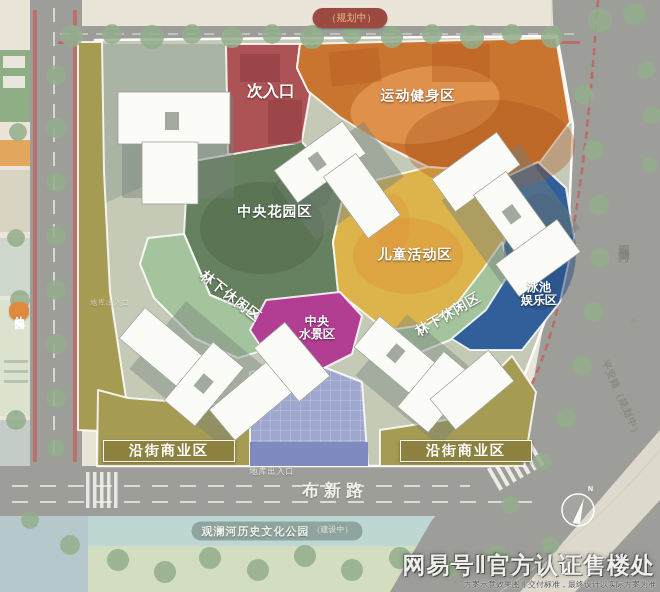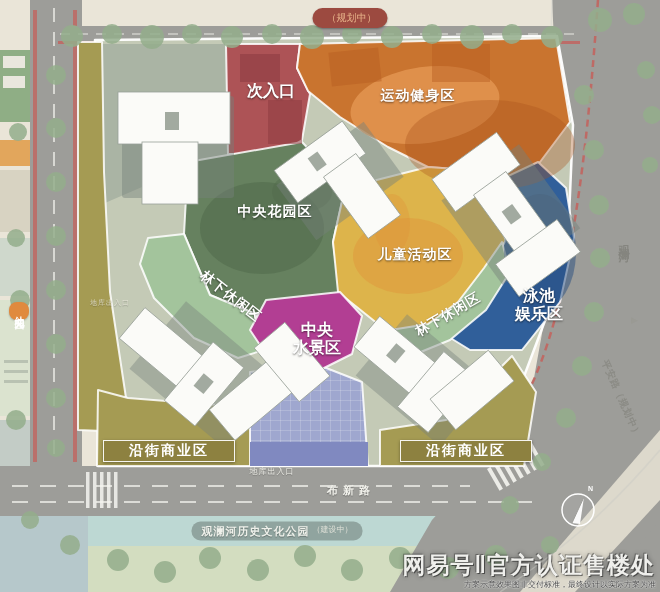--- a/index.html
+++ b/index.html
@@ -2,21 +2,21 @@
 <html style="--bg: #eae5d8; --road: #9d9d99; --road-red: #c4625c; --tree: #94ae8c; --site-base: #c4cab6; --zone-entrance: #ad5356; --zone-sports: #c9742f; --zone-sports-light: #e59a55; --zone-garden: #66815f; --zone-garden-dark: #506a4b; --zone-children: #ddb44b; --zone-children-orange: #e0923a; --zone-forest: #a3c49c; --zone-waterscape: #b23e93; --zone-pool: #305f9a; --zone-pool-dark: #284e80; --zone-commercial: #a59b53; --commercial-box: #8d8140; --plaza: #9fa7cf; --plaza-dark: #8089c0; --building: #fbfbf8; --building-stroke: #98a098; --podium: #75807a; --badge-school: #9c4a40; --badge-school-status: #e8b48a; --badge-kg: #e08a3e; --park-strip: #bdd8d3; --park-green: #d3ddc0; --water: #b6c8cb; --wedge-light: #ddd9cc;"><head>
 <meta charset="utf-8">
 <style>
   html,body{margin:0;padding:0;background:#fff;}
   .stage{position:relative;width:660px;height:592px;overflow:hidden;
          background:var(--bg,#eae5d8);font-family:"Liberation Sans",sans-serif;}
   .stage svg{position:absolute;left:0;top:0;}
   .lbl{position:absolute;transform:translate(-50%,-50%);color:#fff;font-weight:bold;
        white-space:nowrap;text-shadow:0 1px 2px rgba(0,0,0,.55);line-height:1.12;text-align:center;}
   .z16{font-size:16px;} .z17{font-size:14px;letter-spacing:1px;}
-  .two{font-size:16px;margin-top:11px;}
+  .two{font-size:12px;}
   .rotL{transform:translate(-50%,-50%) rotate(38deg);font-size:13.5px;letter-spacing:1px;}
   .rotR{transform:translate(-50%,-50%) rotate(-30deg);font-size:13.5px;letter-spacing:1px;}
   .pill{position:absolute;transform:translate(-50%,-50%);display:inline-flex;align-items:baseline;
         background:var(--badge-school,#9c4a40);border-radius:11px;padding:3px 11px;
         box-shadow:0 1px 2px rgba(0,0,0,.3);}
   .pill .t{color:#f4e9e2;font-size:11.5px;font-weight:bold;letter-spacing:1px;white-space:nowrap;}
   .pill .s{color:var(--badge-school-status,#e8b48a);font-size:10px;margin-left:3px;white-space:nowrap;}
   .parkpill{position:absolute;transform:translate(-50%,-50%);display:inline-flex;align-items:flex-start;
         background:rgba(72,78,74,.38);border-radius:9px;padding:2px 10px;}
   .parkpill .t{color:#eef0ea;font-size:11px;font-weight:bold;letter-spacing:1px;white-space:nowrap;
@@ -26,22 +26,22 @@
         border:1.5px solid rgba(255,255,255,.92);padding:1px 25px;color:#fff;font-weight:bold;
         font-size:14px;letter-spacing:2px;white-space:nowrap;box-shadow:0 1px 3px rgba(0,0,0,.35);}
   .kg{position:absolute;left:9px;top:302px;writing-mode:vertical-rl;background:var(--badge-kg,#e08a3e);
       color:#fff;font-size:10px;font-weight:bold;letter-spacing:2px;padding:6px 3px;border-radius:8px;
       box-shadow:0 1px 2px rgba(0,0,0,.25);}
   .river{position:absolute;left:616px;top:236px;writing-mode:vertical-rl;color:#85857f;
       font-size:11px;font-weight:bold;letter-spacing:3px;}
   .riverArrow{position:absolute;left:631px;top:315px;color:#9a9a94;font-size:9px;}
   .rightRoad{position:absolute;left:621px;top:399px;transform:translate(-50%,-50%) rotate(66deg);
       color:#8b8b85;font-size:9.5px;font-weight:bold;white-space:nowrap;letter-spacing:1px;}
-  .roadBottom{position:absolute;left:351px;top:490px;transform:translate(-50%,-50%);color:#f2f2ec;
-      font-size:11px;font-weight:bold;letter-spacing:5px;text-shadow:0 1px 1px rgba(0,0,0,.3);}
+  .roadBottom{position:absolute;left:335px;top:490px;transform:translate(-50%,-50%);color:#f2f2ec;
+      font-size:17px;font-weight:bold;letter-spacing:5px;text-shadow:0 1px 1px rgba(0,0,0,.3);}
   .garage{position:absolute;transform:translate(-50%,-50%);color:rgba(245,245,238,.9);
       font-size:8px;letter-spacing:1px;white-space:nowrap;text-shadow:0 1px 1px rgba(0,0,0,.25);}
   .garageW{font-size:7px;color:rgba(240,238,226,.75);}
   .compassN{position:absolute;left:588px;top:485px;color:#fff;font-size:7px;font-weight:bold;}
   .wm{position:absolute;right:5px;bottom:11px;font-size:23px;font-weight:bold;letter-spacing:1px;
       color:rgba(249,249,246,.95);white-space:nowrap;
       text-shadow:1px 1px 0 rgba(35,35,35,.6),-1px -1px 0 rgba(35,35,35,.4),0 0 5px rgba(0,0,0,.45);}
   .wm-sub{position:absolute;right:4px;bottom:2px;font-size:8px;color:#454545;white-space:nowrap;
       text-shadow:0 0 2px rgba(255,255,255,.95),0 0 1px rgba(255,255,255,.95);}
 </style>

